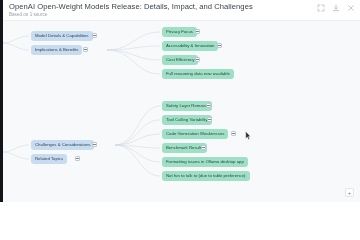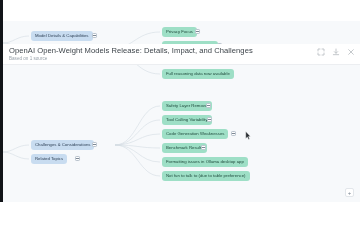--- a/index.html
+++ b/index.html
@@ -21,21 +21,20 @@
     background: #111418;
     z-index: 40;
   }
   
   .header {
     position: absolute; left: 3px; top: 0;
     width: 357px; height: 21px;
     background: #ffffff;
     border-bottom: 1px solid #eceef1;
     z-index: 30;
-    margin-top: 44px;
   }
   .title {
     position: absolute; left: 6px; top: 2px;
     font-size: 7.6px; color: #3c4349;
     letter-spacing: .05px; white-space: nowrap;
   }
   .subtitle {
     position: absolute; left: 6px; top: 12px;
     font-size: 4.6px; color: #9aa3ab; white-space: nowrap;
   }

